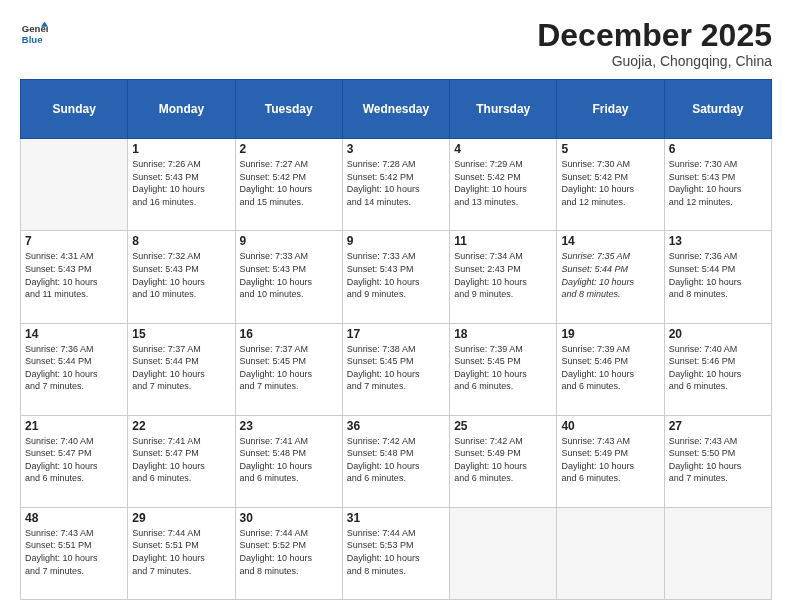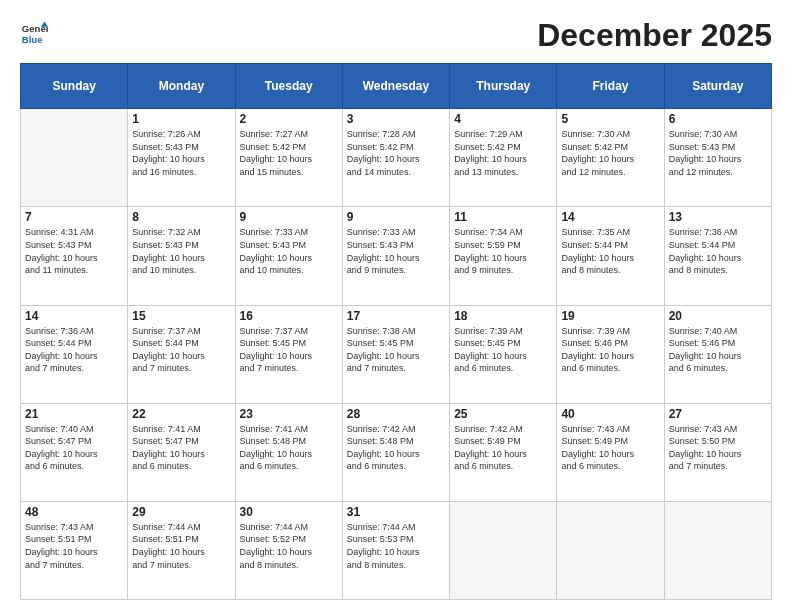--- a/index.html
+++ b/index.html
@@ -51,21 +51,21 @@
       border-collapse: collapse;
       width: 100%;
       table-layout: fixed;
     }
     .calendar th {
       background: #2962b0;
       color: #fff;
       font-size: 12px;
       font-weight: bold;
       text-align: center;
-      padding: 15px 2px;
+      padding: 22px 2px;
       border: 1px solid #1a4e9a;
       margin-left: 44px;
     }
     .calendar td {
       border: 1px solid #ccc;
       vertical-align: top;
       padding: 3px 4px;
       font-size: 9.5px;
       color: #333;
       background: #fff;
@@ -94,20 +94,21 @@
   <div class="header">
     <div class="logo">
       <svg class="logo-icon" viewBox="0 0 32 32">
         <text x="2" y="16" font-size="11" font-weight="bold" fill="#333">General</text>
         <text x="2" y="28" font-size="11" font-weight="bold" fill="#1a6ab1">Blue</text>
         <polygon points="28,4 32,10 24,10" fill="#1a6ab1"></polygon>
       </svg>
     </div>
     <div class="title-block">
       <div class="month-title">December 2025</div>
+      <div class="subtitle">Guojia, Chongqing, China</div>
     </div>
   </div>
 
   <table class="calendar">
     <thead>
       <tr>
           <th>Sunday</th>
           <th>Monday</th>
           <th>Tuesday</th>
           <th>Wednesday</th>
@@ -187,27 +188,27 @@
           <td>
             <span class="day-num">9</span>
             <div class="cell-text" style="white-space: pre-line;">Sunrise: 7:33 AM
 Sunset: 5:43 PM
 Daylight: 10 hours
 and 9 minutes.</div>
           </td>
           <td>
             <span class="day-num">11</span>
             <div class="cell-text" style="white-space: pre-line;">Sunrise: 7:34 AM
-Sunset: 5:59 PM
+Sunset: 2:43 PM
 Daylight: 10 hours
 and 9 minutes.</div>
           </td>
           <td>
             <span class="day-num">14</span>
-            <div class="cell-text" style="white-space: pre-line;">Sunrise: 7:35 AM
+            <div class="cell-text" style="white-space: pre-line; font-style: italic;">Sunrise: 7:35 AM
 Sunset: 5:44 PM
 Daylight: 10 hours
 and 8 minutes.</div>
           </td>
           <td>
             <span class="day-num">13</span>
             <div class="cell-text" style="white-space: pre-line;">Sunrise: 7:36 AM
 Sunset: 5:44 PM
 Daylight: 10 hours
 and 8 minutes.</div>
@@ -280,21 +281,21 @@
 and 6 minutes.</div>
           </td>
           <td>
             <span class="day-num">23</span>
             <div class="cell-text" style="white-space: pre-line;">Sunrise: 7:41 AM
 Sunset: 5:48 PM
 Daylight: 10 hours
 and 6 minutes.</div>
           </td>
           <td>
-            <span class="day-num">28</span>
+            <span class="day-num">36</span>
             <div class="cell-text" style="white-space: pre-line;">Sunrise: 7:42 AM
 Sunset: 5:48 PM
 Daylight: 10 hours
 and 6 minutes.</div>
           </td>
           <td>
             <span class="day-num">25</span>
             <div class="cell-text" style="white-space: pre-line;">Sunrise: 7:42 AM
 Sunset: 5:49 PM
 Daylight: 10 hours

